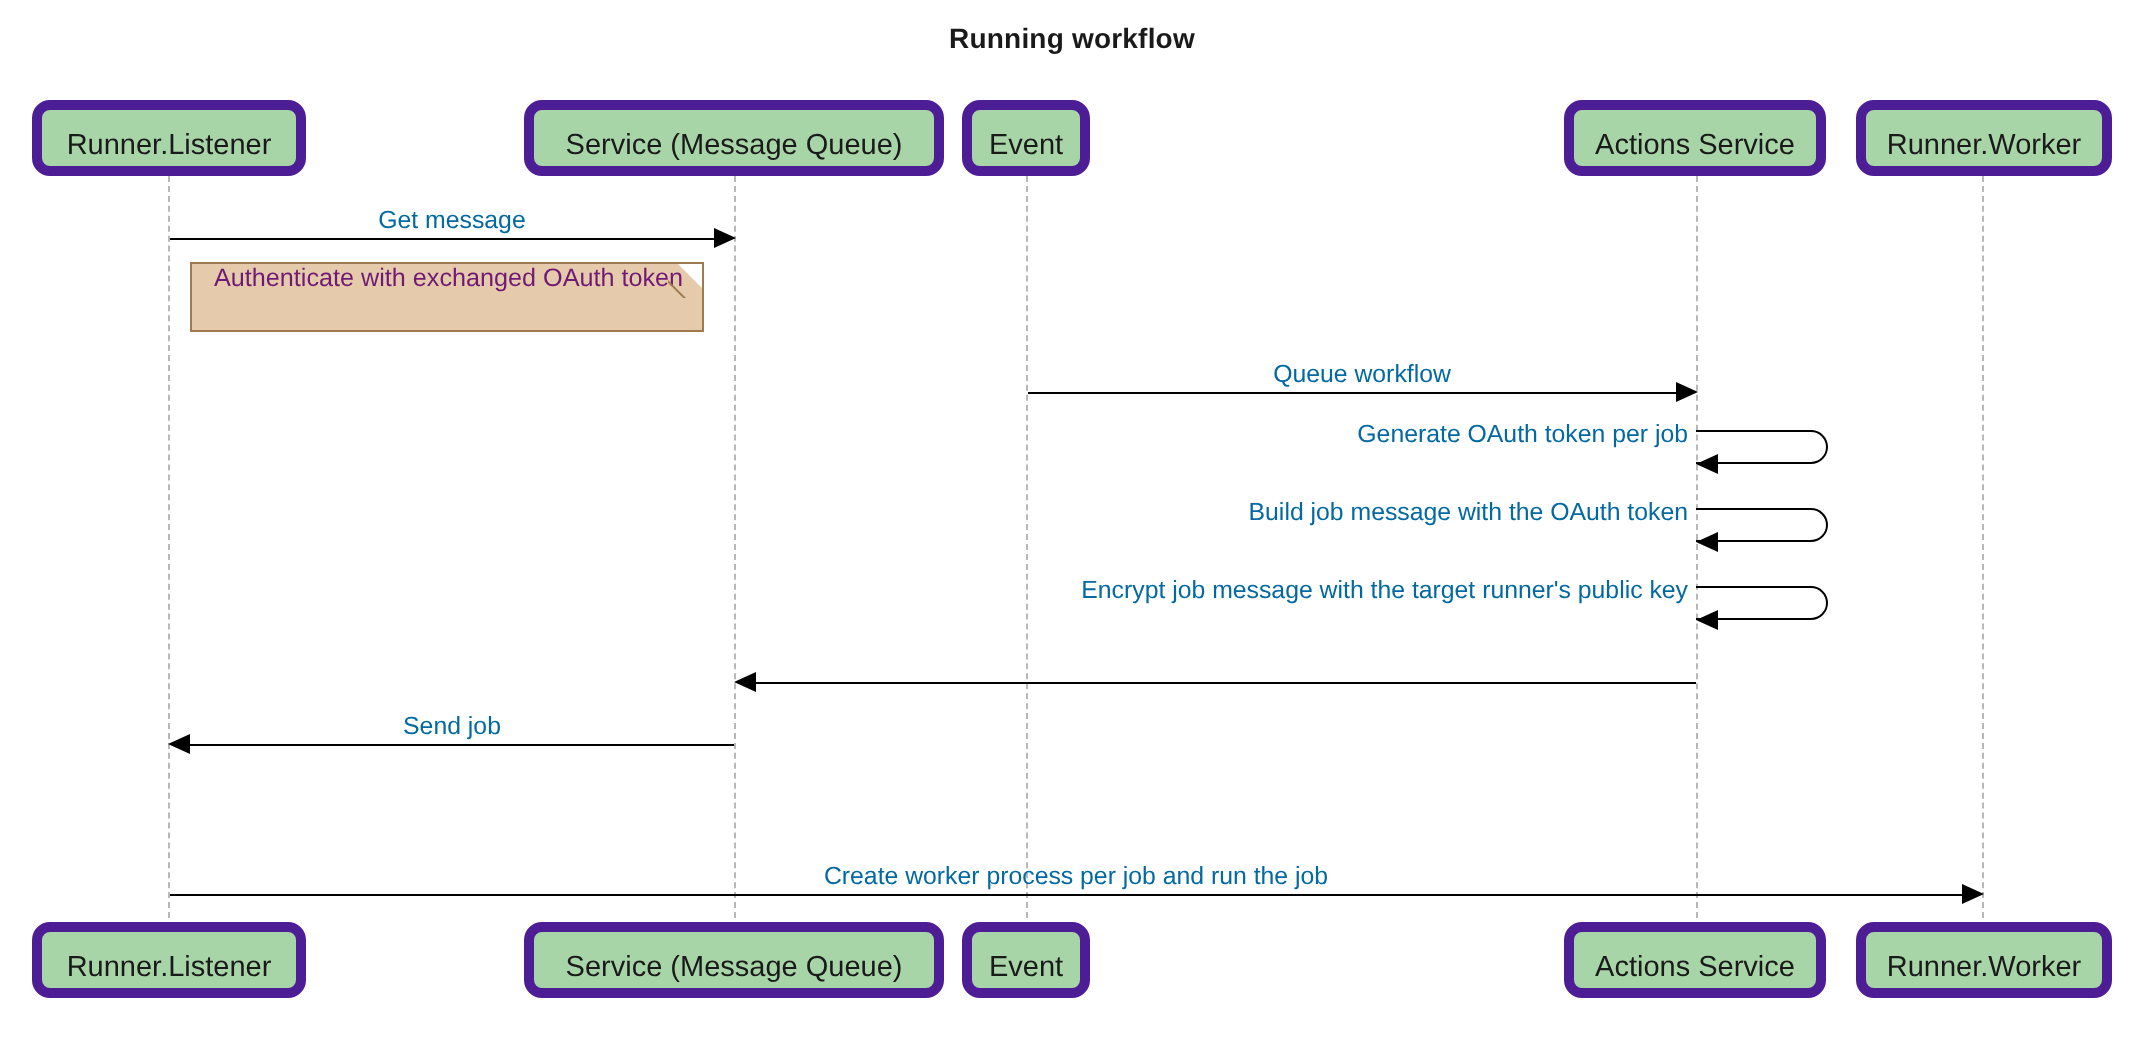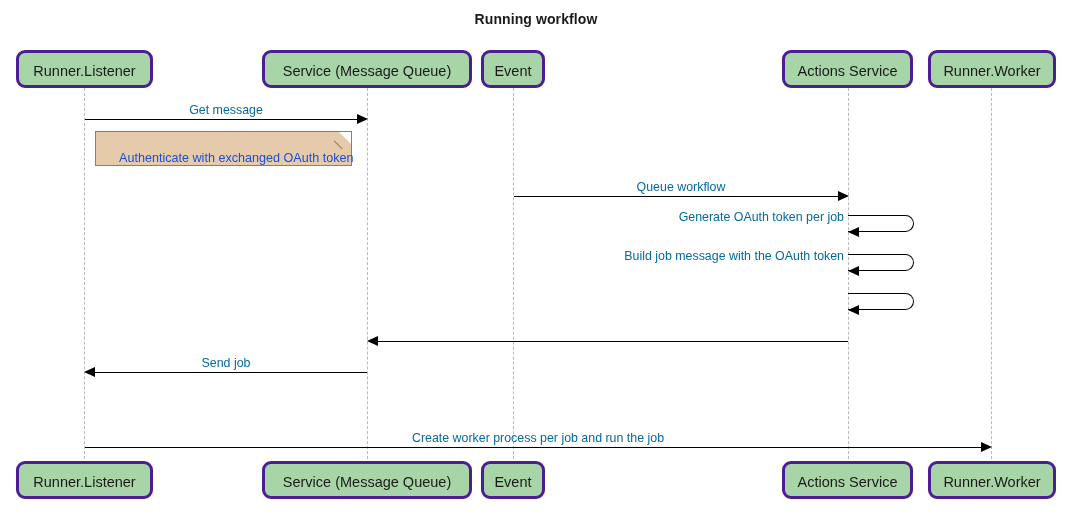--- a/index.html
+++ b/index.html
@@ -31,21 +31,21 @@
   }
   .lifeline {
     position: absolute;
     width: 0;
     border-left: 1px dashed #b8b8b8;
   }
   .participant {
     position: absolute;
     box-sizing: border-box;
     background: #a8d5a8;
-    border: 3px solid #4c1d95;
+    border: 5px solid #4c1d95;
     border-radius: 9px;
     height: 38px;
     line-height: 36px;
     text-align: center;
     font-size: 14.5px;
     color: #1a1a1a;
     white-space: nowrap;
     overflow: hidden;
   }
   .msg {
@@ -89,25 +89,25 @@
     border-top-right-radius: 10px;
     border-bottom-right-radius: 10px;
     background: transparent;
   }
   .note {
     position: absolute;
     box-sizing: border-box;
     background: #e5cbab;
     border: 1px solid #9e7a4f;
     font-size: 12.6px;
-    color: #1d4ed8;
+    color: #701a75;
     white-space: nowrap;
     display: flex;
-    align-items: flex-end;
-    padding-left: 23px;
+    align-items: flex-start;
+    padding-left: 11px;
   }
   .note-fold {
     position: absolute;
     top: 0;
     right: 0;
     width: 0;
     height: 0;
     border-left: 12px solid transparent;
     border-top: 12px solid #ffffff;
   }
@@ -172,20 +172,21 @@
   <div class="arrowhead right" style="left:838px; top:191px;"></div>
 
   <div class="msg-label rightend" style="left:844px; top:210px;">Generate OAuth token per job</div>
   <div class="selfloop" style="left:848px; top:215px; width:66px; height:17px;"></div>
   <div class="arrowhead left" style="left:848px; top:227px;"></div>
 
   <div class="msg-label rightend" style="left:844px; top:249px;">Build job message with the OAuth token</div>
   <div class="selfloop" style="left:848px; top:254px; width:66px; height:17px;"></div>
   <div class="arrowhead left" style="left:848px; top:266px;"></div>
 
+  <div class="msg-label rightend" style="left:844px; top:288px;">Encrypt job message with the target runner's public key</div>
   <div class="selfloop" style="left:848px; top:293px; width:66px; height:17px;"></div>
   <div class="arrowhead left" style="left:848px; top:305px;"></div>
 
   <div class="msg" style="left:378px; top:341px; width:470px;"></div>
   <div class="arrowhead left" style="left:367px; top:336px;"></div>
 
   <div class="msg-label center" style="left:226px; top:356px;">Send job</div>
   <div class="msg" style="left:95px; top:372px; width:272px;"></div>
   <div class="arrowhead left" style="left:84px; top:367px;"></div>
 

